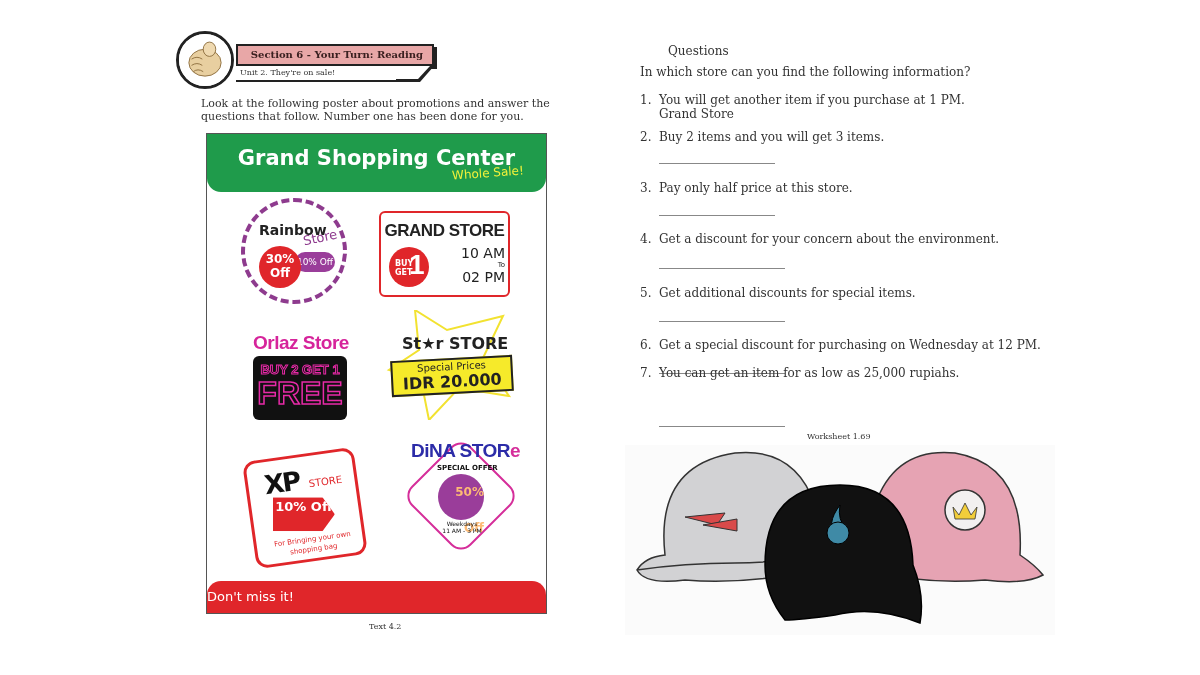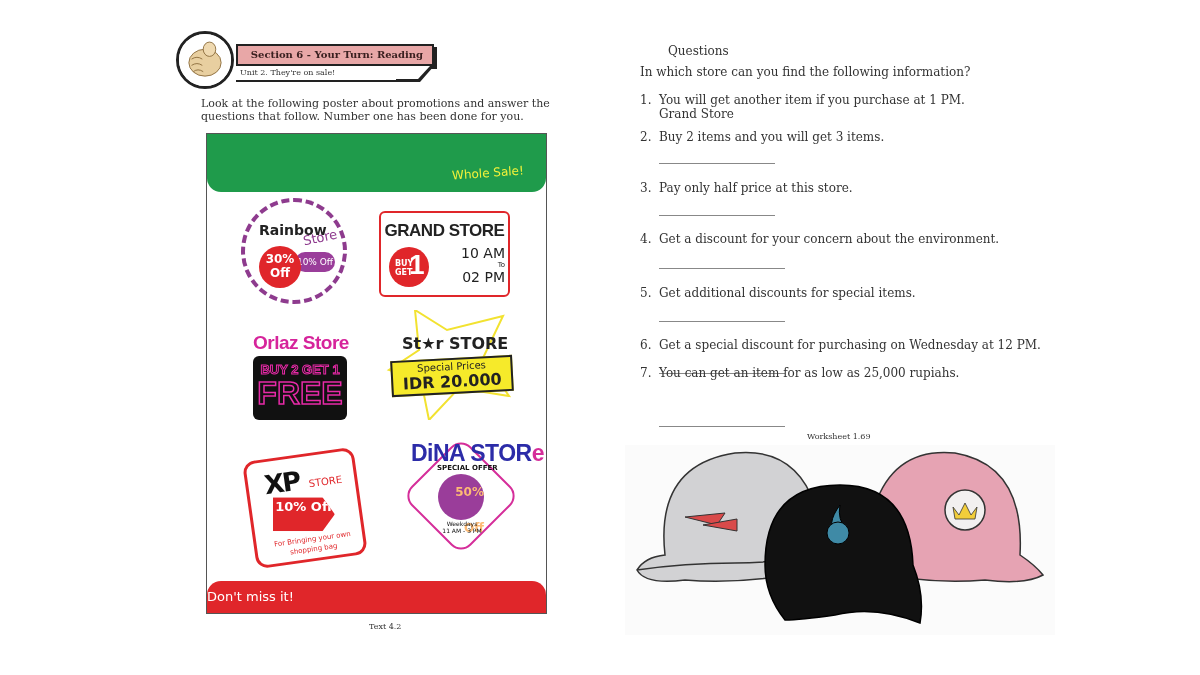--- a/index.html
+++ b/index.html
@@ -75,21 +75,21 @@
   .xp-name { position:absolute; left:16px; top:8px; font-size:26px; font-weight:bold; color:#111; letter-spacing:-2px; }
   .xp-store { position:absolute; left:60px; top:22px; font-size:10px; color:#e0262a; }
   .xp-tag { position:absolute; left:20px; top:40px; width:62px; height:34px; background:#e0262a; color:#fff;
             font-size:13px; font-weight:bold; text-align:center; line-height:14px; padding-top:3px; box-sizing:border-box;
             clip-path:polygon(0 0, 80% 0, 100% 50%, 80% 100%, 0 100%); transform:rotate(8deg);}
   .xp-note { position:absolute; left:10px; top:78px; width:92px; text-align:center; font-size:7px; color:#e0262a; line-height:10px; }
 
   
   .dina-diamond { left:212px; top:320px; width:84px; height:84px; border:2px solid #d52e9a; border-radius:14px;
                   transform:rotate(45deg); box-sizing:border-box; background:#fff; }
-  .dina-name { left:204px; top:306px; font-size:23px; color:#2c2ca8; letter-spacing:-0.5px; }
+  .dina-name { left:204px; top:306px; font-size:19px; color:#2c2ca8; letter-spacing:-0.5px; }
   .dina-name .e { color:#d52e9a; }
   .dina-offer { left:230px; top:330px; font-size:7px; font-weight:bold; color:#111; }
   .dina-50 { left:231px; top:340px; width:46px; height:46px; border-radius:50%; background:#9a3d9a; color:#fdba74;
              font-size:16px; font-weight:bold; text-align:right; line-height:36px; }
   .dina-time { left:222px; top:386px; width:66px; text-align:center; font-size:6px; color:#111; line-height:7px; }
 
   .caption-left { left:369px; top:622px; font-size:8px; color:#333; }
 
   
   .q-head { left:640px; top:44px; font-size:12px; color:#333;margin-left:28px; }
@@ -117,20 +117,21 @@
 <div class="abs sec-sub">Unit 2. They're on sale!</div>
 <svg class="abs" style="left:396px;top:64px;" width="40" height="20">
   <polygon points="0,2 38,2 24,18 0,18" fill="#222"></polygon>
   <polygon points="0,2 34,2 22,15 0,15" fill="#fff"></polygon>
 </svg>
 
 <div class="abs intro">Look at the following poster about promotions and answer the questions that follow. Number one has been done for you.</div>
 
 <div class="abs poster">
   <div class="poster-head">
+    <div class="poster-title">Grand Shopping Center</div>
     <div class="poster-sub">Whole Sale!</div>
   </div>
 
   <div class="abs rainbow sans">
     <span class="rb-name">Rainbow</span>
     <span class="rb-store">Store</span>
     <span class="rb-10">10% Off</span>
     <span class="rb-30">30% Off</span>
   </div>
 

